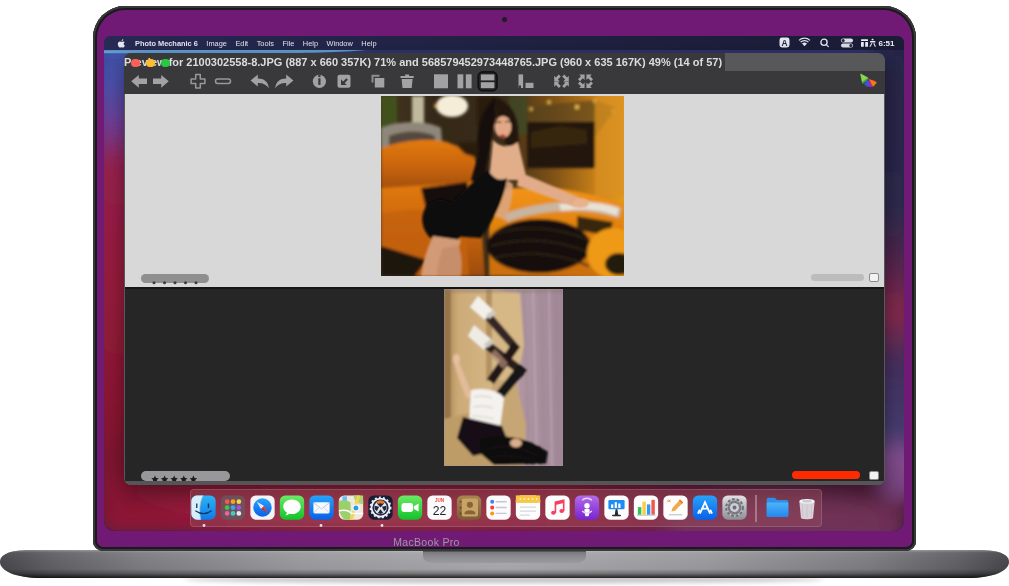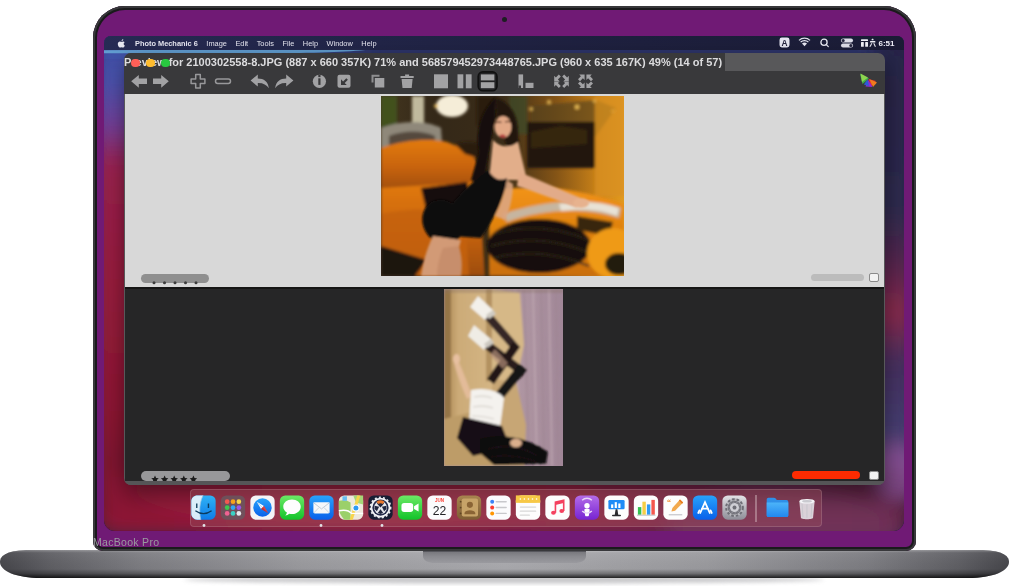--- a/index.html
+++ b/index.html
@@ -1,21 +1,21 @@
 <!DOCTYPE html>
 <html><head>
 <meta charset="utf-8">
 <style>
 *{margin:0;padding:0;box-sizing:border-box}
 html,body{width:1009px;height:586px;background:#fff;font-family:"Liberation Sans",sans-serif;overflow:hidden}
 #stage{position:absolute;left:0;top:0;width:1009px;height:586px;overflow:hidden}
 
 #lid{position:absolute;left:93px;top:6px;width:823px;height:545px;background:#701a75;border-radius:32px 32px 10px 10px;box-shadow:inset 0 0 0 2px #38383b, inset 0 0 0 4px #1a1a1c}
 #cam{position:absolute;left:409px;top:11px;width:5px;height:5px;border-radius:50%;background:#1d1d22}
-#mbplabel{position:absolute;left:0;top:530px;width:667px;text-align:left;font-size:10.5px;letter-spacing:.3px;color:#9a9aa0}
+#mbplabel{position:absolute;left:0;top:530px;width:667px;text-align:center;font-size:10.5px;letter-spacing:.3px;color:#9a9aa0}
 
 #screen{position:absolute;left:11px;top:30px;width:800px;height:495px;overflow:hidden;background:#1e1b38;border-radius:7px 7px 11px 11px}
 #wallsvg{position:absolute;left:0;top:0}
 
 #menubar{position:absolute;left:0;top:0;width:800px;height:14px;background:linear-gradient(90deg,rgba(38,42,82,.96),rgba(30,32,62,.96) 60%,rgba(26,27,52,.96));color:#e8e8f2;font-size:7.4px;display:flex;align-items:center}
 #menubar .mi{margin-right:8.5px;white-space:nowrap}
 
 #win{position:absolute;left:20px;top:17px;width:761px;height:432px;border-radius:7px;overflow:hidden;background:#58585a;box-shadow:0 10px 24px rgba(0,0,0,.45)}
 #titlebar{position:absolute;left:0;top:0;width:601px;height:18px;background:#39393b;color:#dcdcde;font-size:11px;font-weight:bold;text-align:left;line-height:19.5px;white-space:nowrap}
 .tl{position:absolute;top:5.5px;width:8.5px;height:8.5px;border-radius:50%}

